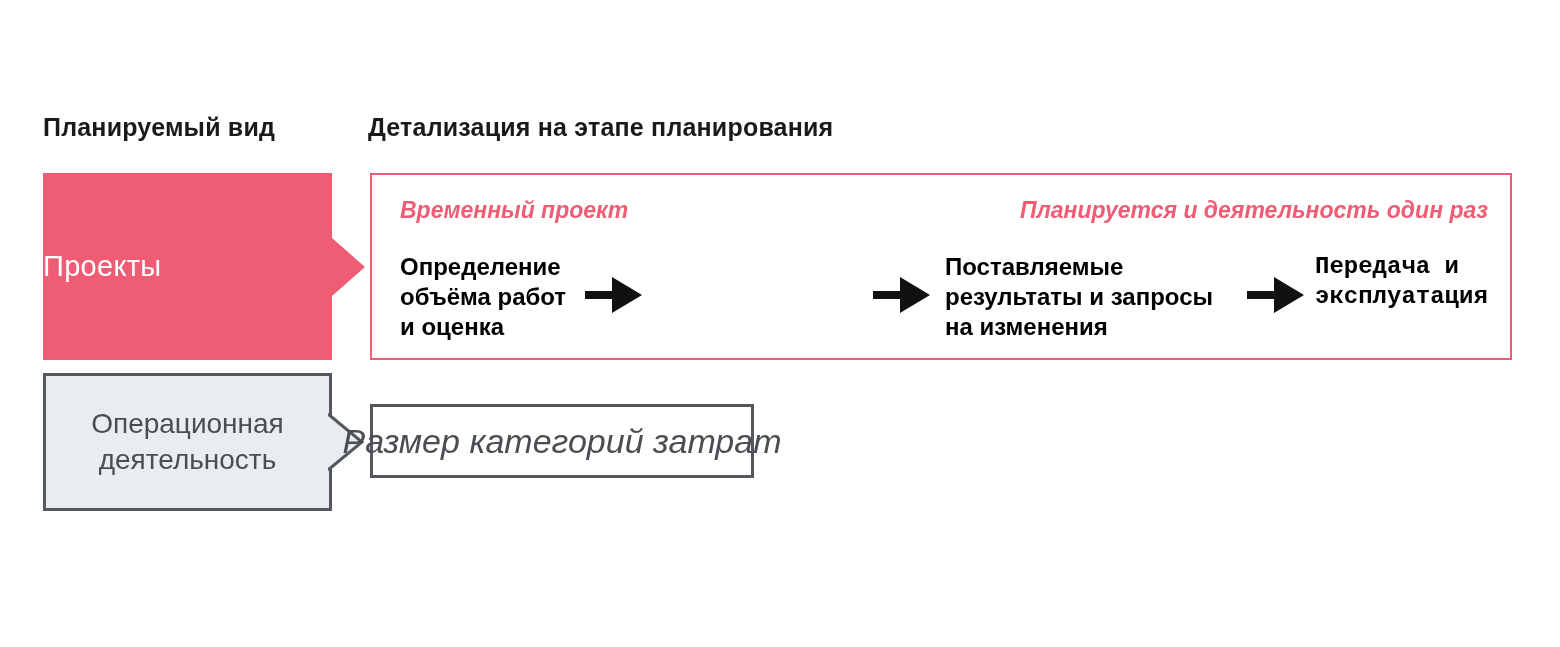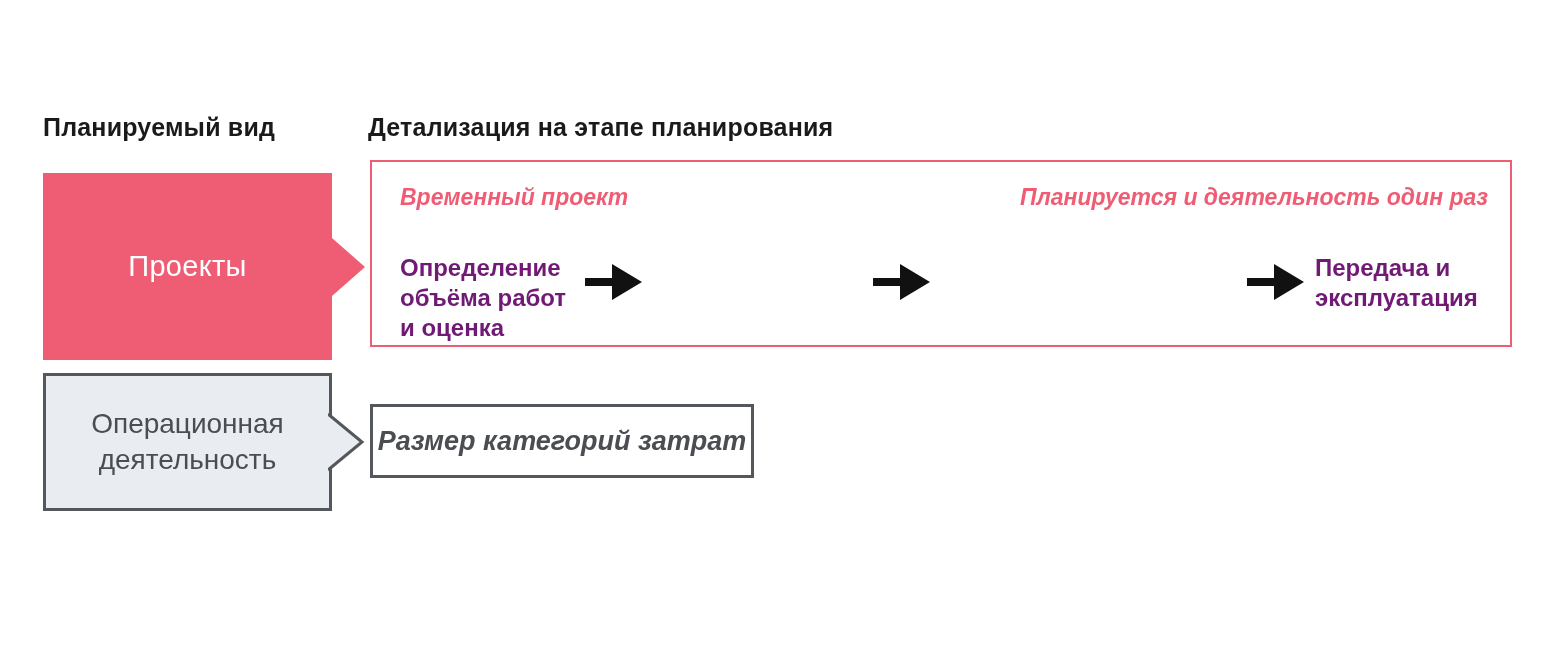--- a/index.html
+++ b/index.html
@@ -22,54 +22,54 @@
     font-size:25px;font-weight:700;color:var(--text-dark);
     letter-spacing:.2px;
   }
   .hdr-left{left:43px;top:113px;}
   .hdr-right{left:368px;top:113px;text-align:right;}
 
   
   .pink-box{
     position:absolute;left:43px;top:173px;width:289px;height:187px;
     background:var(--pink);
-    display:flex;align-items:center;justify-content:center;
+    display:flex;align-items:center;
   }
   .pink-box .label{
     color:#ffffff;font-size:29px;font-weight:400;letter-spacing:.3px;
   }
   .pink-arrow{
     position:absolute;right:-33px;top:50%;transform:translateY(-50%);
     width:0;height:0;
     border-top:29px solid transparent;
     border-bottom:29px solid transparent;
     border-left:33px solid var(--pink);
   }
 
   
   .detail-box{
-    position:absolute;left:370px;top:160px;width:1142px;height:187px;
+    position:absolute;left:370px;top:173px;width:1142px;height:187px;
     border:2px solid var(--pink);background:#fff;box-sizing:border-box;
   }
   .note{
     position:absolute;top:22px;
     font-size:23px;font-style:italic;font-weight:600;color:var(--pink);
     white-space:nowrap;
   }
   .note-left{left:28px;}
   .note-right{right:22px;}
   .step{
     position:absolute;top:77px;
-    font-size:24px;font-weight:700;color:#701a75;
-    line-height:30px;white-space:pre-line;margin-top:14px;
+    font-size:24px;font-weight:700;color:#000000;
+    line-height:30px;white-space:pre-line;
   }
   .step-1{left:28px;}
   .step-2{left:288px;}
   .step-3{left:573px;}
-  .step-4{left:943px;}
+  .step-4{left:943px;font-family:Liberation Mono, monospace;}
   .flow-arrow{position:absolute;top:101px;width:57px;height:38px;}
   .arrow-1{left:213px;}
   .arrow-2{left:501px;}
   .arrow-3{left:875px;}
 
   
   .gray-box{
     position:absolute;left:43px;top:373px;width:289px;height:138px;
     background:var(--gray-fill);
     border:3px solid var(--gray-border);box-sizing:border-box;
@@ -81,21 +81,21 @@
   }
   .gray-arrow{position:absolute;left:328px;top:411px;width:38px;height:62px;}
 
   
   .cost-box{
     position:absolute;left:370px;top:404px;width:384px;height:74px;
     background:#fff;border:3px solid var(--gray-border);box-sizing:border-box;
     display:flex;align-items:center;justify-content:center;
   }
   .cost-box .label{
-    color:var(--text-gray);font-size:27px;font-style:italic;font-weight:700;
+    color:var(--text-gray);font-size:34px;font-style:italic;font-weight:400;
     white-space:nowrap;
   }
 </style>
 </head>
 <body>
 
 <div class="canvas">
 
   <div class="col-header hdr-left">Планируемый вид</div>
 
@@ -116,20 +116,23 @@
 
     <svg class="flow-arrow arrow-1" viewBox="0 0 57 38" xmlns="http://www.w3.org/2000/svg">
       <path d="M0,15 H27 V1 L57,19 L27,37 V23 H0 Z" fill="#111111"></path>
     </svg>
 
 
     <svg class="flow-arrow arrow-2" viewBox="0 0 57 38" xmlns="http://www.w3.org/2000/svg">
       <path d="M0,15 H27 V1 L57,19 L27,37 V23 H0 Z" fill="#111111"></path>
     </svg>
 
+    <div class="step step-3">Поставляемые
+результаты и запросы
+на изменения</div>
 
     <svg class="flow-arrow arrow-3" viewBox="0 0 57 38" xmlns="http://www.w3.org/2000/svg">
       <path d="M0,15 H27 V1 L57,19 L27,37 V23 H0 Z" fill="#111111"></path>
     </svg>
 
     <div class="step step-4">Передача и
 эксплуатация</div>
   </div>
 
   <div class="gray-box">

